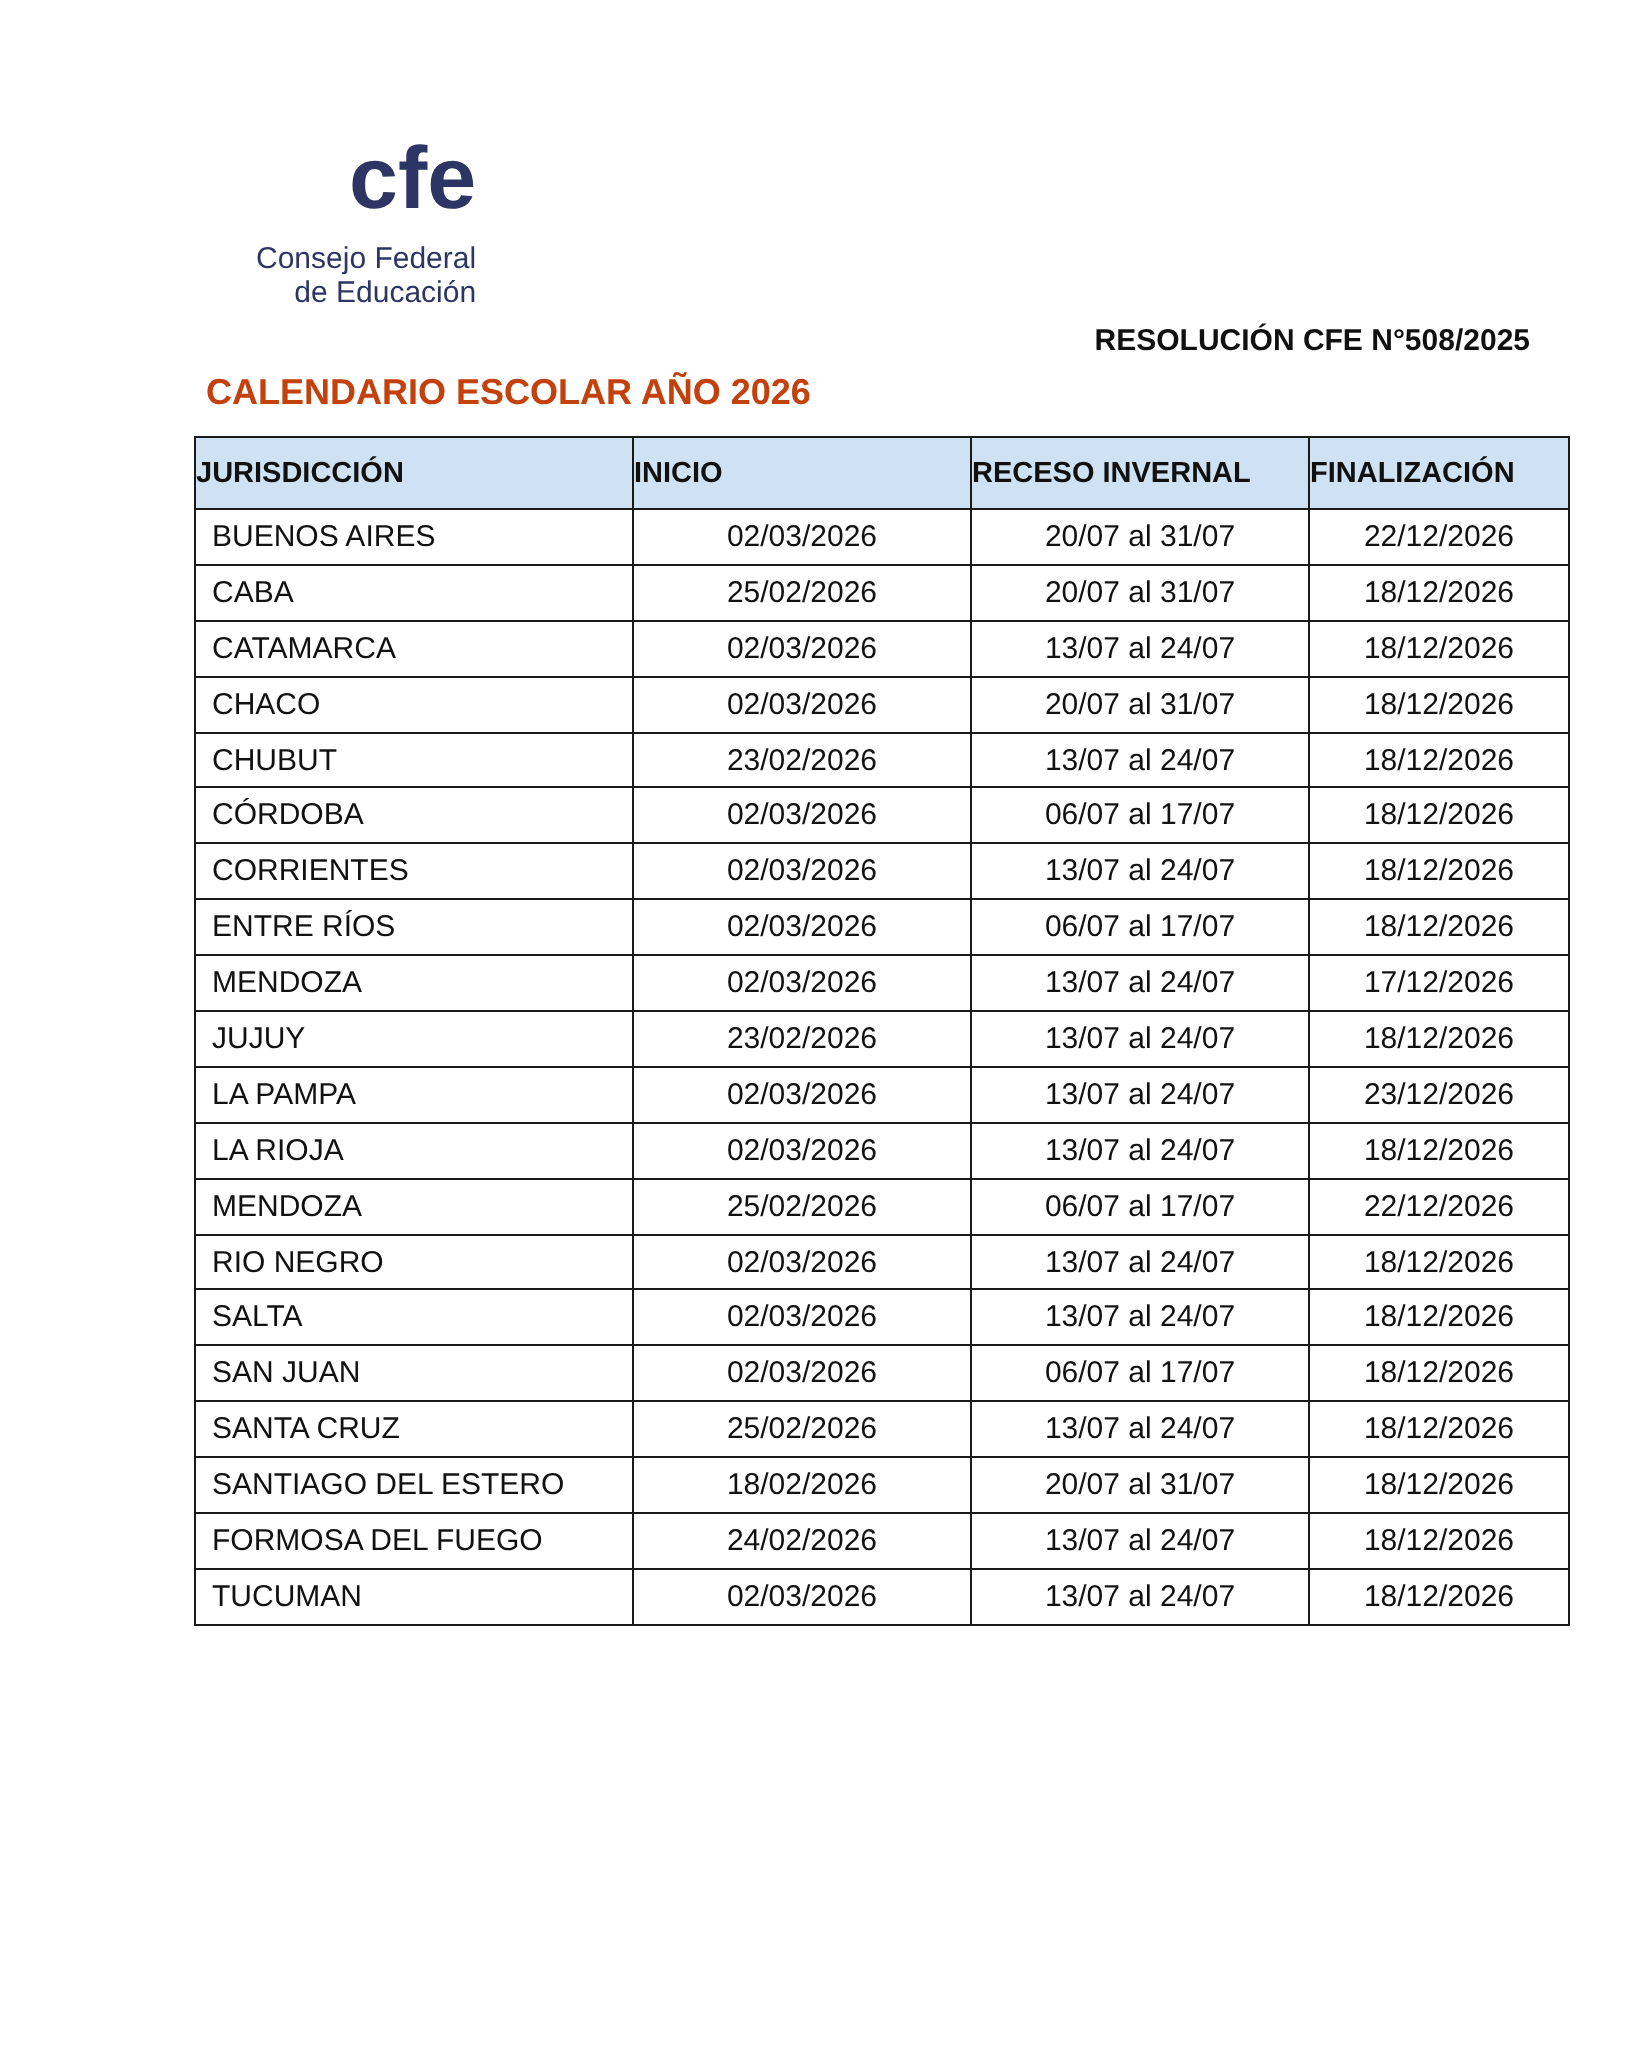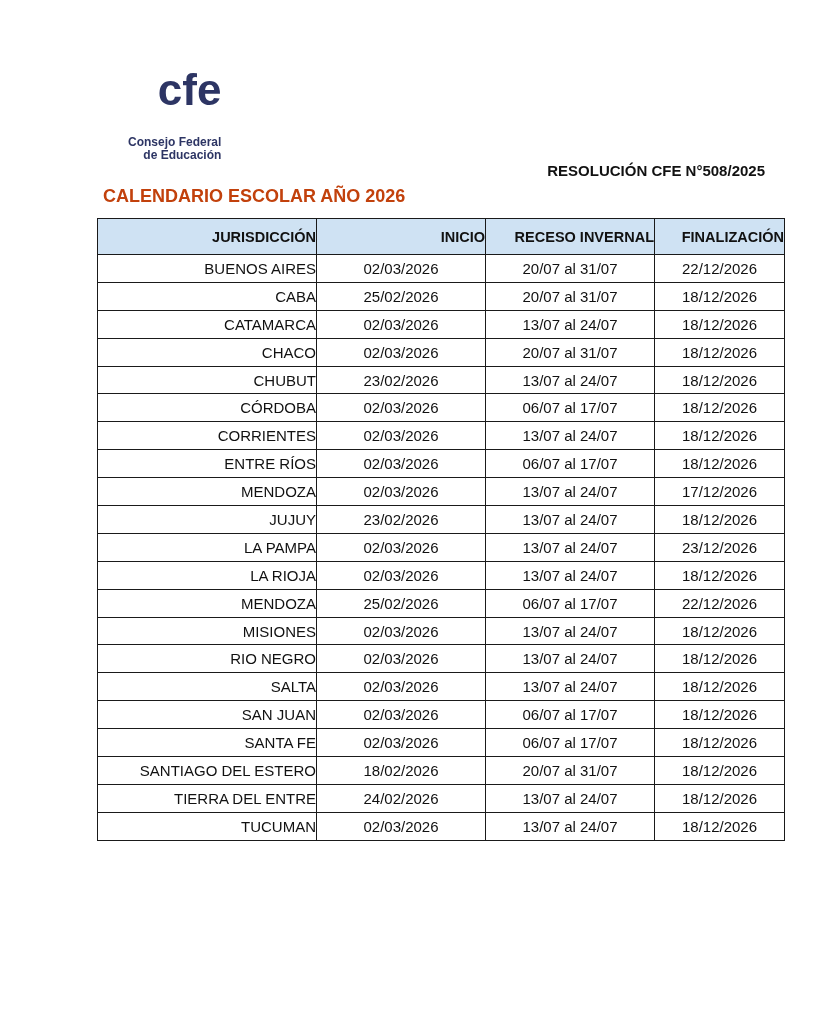--- a/index.html
+++ b/index.html
@@ -21,23 +21,23 @@
     text-align: right;
   }
   .logo-acronym {
     font-size: 44px;
     font-weight: 800;
     letter-spacing: 0px;
     line-height: 1.0;
     color: var(--brand, #2d3564);
   }
   .logo-sub {
-    margin-top: 24px;
-    font-size: 12px;
-    font-weight: 700;
+    margin-top: 10px;
+    font-size: 15px;
+    font-weight: 400;
     line-height: 1.1;
     color: var(--brand, #2d3564);
   }
 
   
   .resolution {
     position: absolute;
     top: 162px;
     right: 55px;
     font-size: 15px;
@@ -68,31 +68,31 @@
   table.calendar th, table.calendar td {
     border: 1.5px solid #1a1a1a;
     overflow: hidden;
     white-space: nowrap;
   }
   table.calendar th {
     background: var(--header-bg, #cfe2f3);
     height: 36px;
     font-weight: 700;
     font-size: 14.5px;
-    text-align: right;
+    text-align: left;
     vertical-align: middle;
   }
   table.calendar td {
     height: 27.9px;
     text-align: center;
     vertical-align: middle;
     font-weight: 400;
   }
   table.calendar td.jurisdiction {
-    text-align: right;
+    text-align: left;
     padding-left: 8px;
   }
 </style>
 </head>
 <body style="--brand: #2d3564; --header-bg: #cfe2f3;">
 
 <div class="logo">
   <div class="logo-acronym">cfe</div>
   <div class="logo-sub">
     <div>Consejo Federal</div>
@@ -192,57 +192,51 @@
         <td>13/07 al 24/07</td>
         <td>18/12/2026</td>
       </tr>
       <tr>
         <td class="jurisdiction">MENDOZA</td>
         <td>25/02/2026</td>
         <td>06/07 al 17/07</td>
         <td>22/12/2026</td>
       </tr>
       <tr>
-        <td class="jurisdiction">MISIONES</td>
-        <td>02/03/2026</td>
-        <td>13/07 al 24/07</td>
-        <td>18/12/2026</td>
-      </tr>
-      <tr>
         <td class="jurisdiction">RIO NEGRO</td>
         <td>02/03/2026</td>
         <td>13/07 al 24/07</td>
         <td>18/12/2026</td>
       </tr>
       <tr>
         <td class="jurisdiction">SALTA</td>
         <td>02/03/2026</td>
         <td>13/07 al 24/07</td>
         <td>18/12/2026</td>
       </tr>
       <tr>
         <td class="jurisdiction">SAN JUAN</td>
         <td>02/03/2026</td>
         <td>06/07 al 17/07</td>
         <td>18/12/2026</td>
       </tr>
       <tr>
-        <td class="jurisdiction">SANTA FE</td>
-        <td>02/03/2026</td>
-        <td>06/07 al 17/07</td>
+        <td class="jurisdiction">SANTA CRUZ</td>
+        <td>25/02/2026</td>
+        <td>13/07 al 24/07</td>
         <td>18/12/2026</td>
       </tr>
       <tr>
         <td class="jurisdiction">SANTIAGO DEL ESTERO</td>
         <td>18/02/2026</td>
         <td>20/07 al 31/07</td>
         <td>18/12/2026</td>
       </tr>
       <tr>
-        <td class="jurisdiction">TIERRA DEL ENTRE</td>
+        <td class="jurisdiction">FORMOSA DEL FUEGO</td>
         <td>24/02/2026</td>
         <td>13/07 al 24/07</td>
         <td>18/12/2026</td>
       </tr>
       <tr>
         <td class="jurisdiction">TUCUMAN</td>
         <td>02/03/2026</td>
         <td>13/07 al 24/07</td>
         <td>18/12/2026</td>
       </tr>

